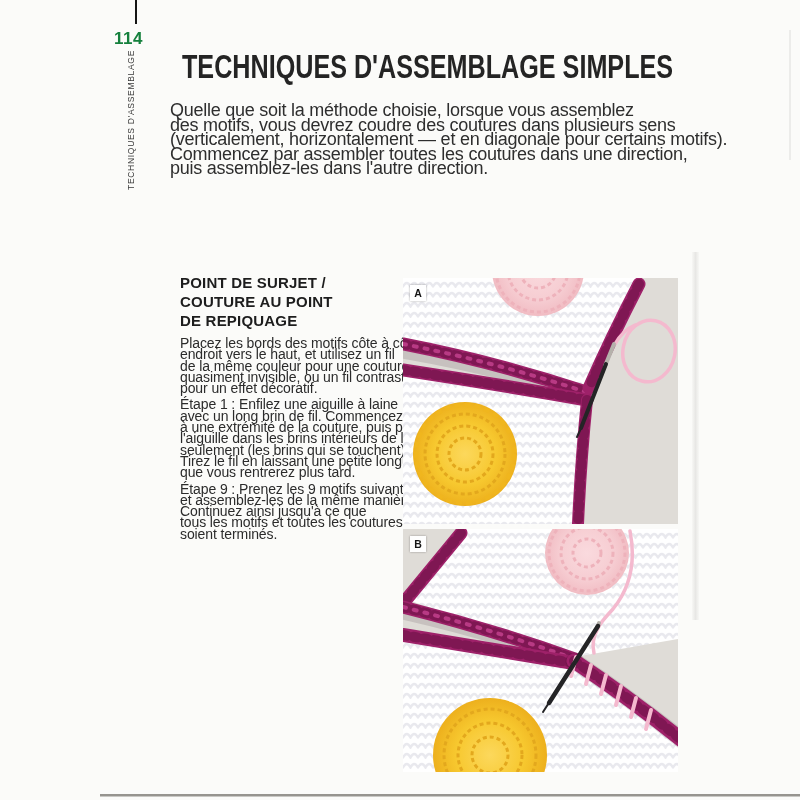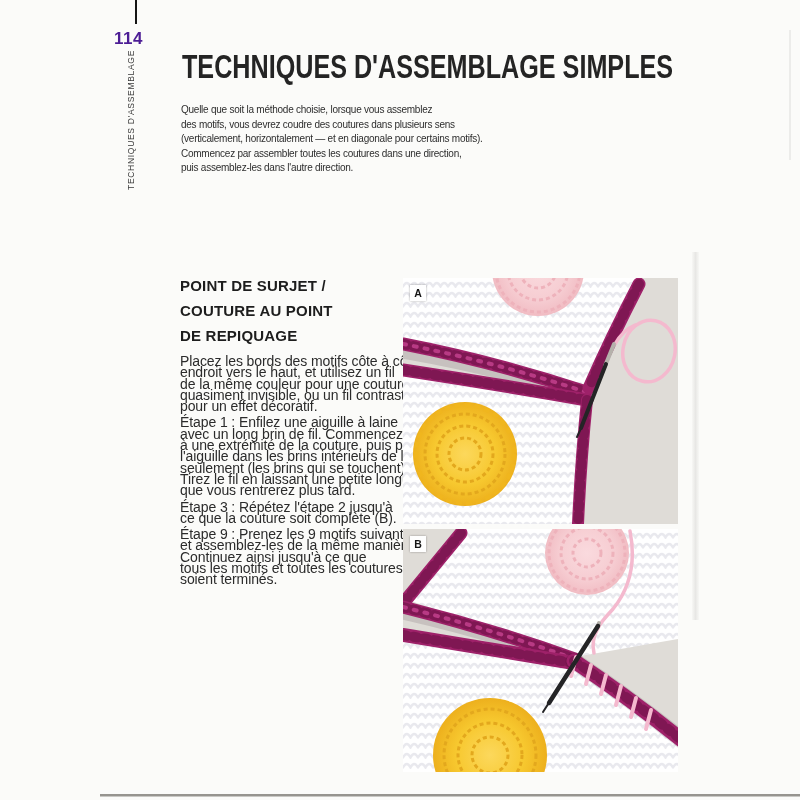--- a/index.html
+++ b/index.html
@@ -12,31 +12,31 @@
   }
   html,body{margin:0;padding:0}
   body{
     width:800px;height:800px;position:relative;overflow:hidden;
     background:var(--c-paper);
     font-family:"Liberation Sans", sans-serif;
     color:var(--c-text);
   }
   .abs{position:absolute}
   #crop-tick{left:135px;top:0;width:2px;height:24px;background:#151515}
-  #page-number{left:114px;top:29px;font-size:17px;font-weight:700;color:#4c1d95;letter-spacing:.5px}
+  #page-number{left:114px;top:29px;font-size:17px;font-weight:700;color:#15803d;letter-spacing:.5px}
   #sidebar-label{
     left:126px;top:58px;height:132px;
     writing-mode:vertical-rl;transform:rotate(180deg);transform-origin:center;
     font-size:8.5px;letter-spacing:.7px;color:#3a3a3a;white-space:nowrap;
   }
   #main-title{left:182px;top:49px;font-size:34px;line-height:34px;font-weight:700;color:#242424;white-space:nowrap}
   #main-title .squeeze{display:inline-block;transform:scaleX(.74);transform-origin:left top}
-  #intro-paragraph{left:181px;top:103px;font-size:10px;line-height:14.6px;letter-spacing:-.25px;color:#2e2e2e;white-space:pre}
+  #intro-paragraph{left:170px;top:103px;font-size:18px;line-height:14.6px;letter-spacing:-.25px;color:#2e2e2e;white-space:pre}
   #left-column{left:180px;top:273px;width:232px}
-  #section-heading{font-size:15px;font-weight:700;line-height:25px;letter-spacing:.2px;color:#1d1d1d;white-space:pre;margin:0 0 8px 0}
+  #section-heading{font-size:15px;font-weight:700;line-height:19px;letter-spacing:.2px;color:#1d1d1d;white-space:pre;margin:0 0 8px 0}
   .body-par{font-size:14px;line-height:11.3px;letter-spacing:-.1px;color:#2b2b2b;white-space:pre;margin:0 0 5px 0}
   .step-label{font-weight:400}
   .figure{overflow:hidden;background:var(--c-photo_bg)}
   #figure-a{left:403px;top:278px;width:275px;height:246px}
   #figure-b{left:403px;top:529px;width:275px;height:243px}
   .figure svg{display:block}
   .fig-chip{
     position:absolute;left:7px;top:7px;width:16px;height:16px;
     background:rgba(255,255,255,.96);color:#141414;
     display:flex;align-items:center;justify-content:center;
@@ -82,22 +82,20 @@
 de la même couleur pour une couture
 quasiment invisible, ou un fil contrastant
 pour un effet décoratif.</p>
   <p class="body-par"><b class="step-label">Étape 1 :</b> <span>Enfilez une aiguille à laine
 avec un long brin de fil. Commencez
 à une extrémité de la couture, puis piquez
 l'aiguille dans les brins intérieurs de la maille
 seulement (les brins qui se touchent) (A).
 Tirez le fil en laissant une petite longueur
 que vous rentrerez plus tard.</span></p>
-  <p class="body-par"><b class="step-label">Étape 3 :</b> <span>Répétez l'étape 2 jusqu'à
-ce que la couture soit complète (B).</span></p>
   <p class="body-par"><b class="step-label">Étape 9 :</b> <span>Prenez les 9 motifs suivants
 et assemblez-les de la même manière.
 Continuez ainsi jusqu'à ce que
 tous les motifs et toutes les coutures
 soient terminés.</span></p>
 </div>
 
 <div class="abs figure" id="figure-a">
   <svg width="275" height="246" viewBox="0 0 275 246" aria-hidden="true">
     <defs>

